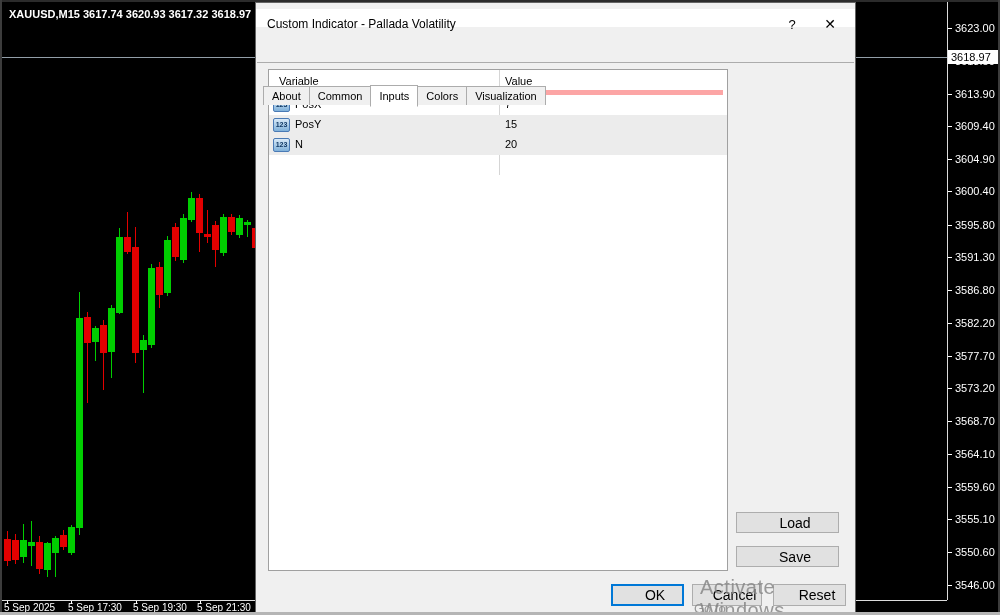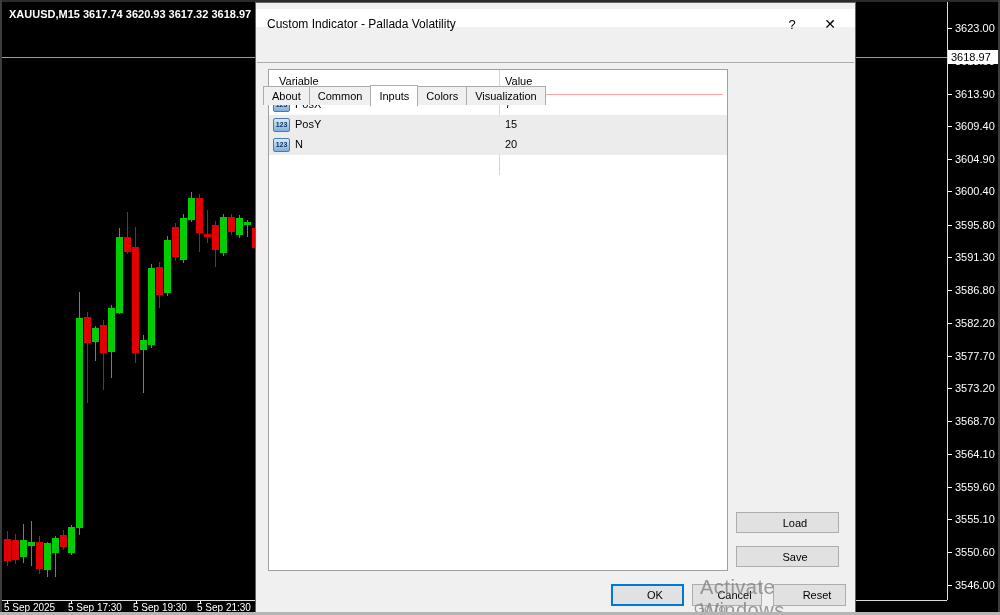--- a/index.html
+++ b/index.html
@@ -45,34 +45,34 @@
   .dbody { position:absolute; left:0; top:31px; right:0; bottom:0; background:#f0f0f0; }
 
   .tabline { position:absolute; left:1px; right:1px; top:28px; height:1px; background:#acacac; z-index:1; }
   .tabs { position:absolute; left:7px; top:8px; height:22px; z-index:2; white-space:nowrap;margin-top:41px; }
   .tab { display:inline-block; height:19px; margin-top:3px; padding:0 8px; line-height:19px; font-size:11px;
          color:#000; background:#f0f0f0; border:1px solid #acacac; border-bottom:none; margin-right:-1px;
          position:relative; }
   .tab.sel { height:22px; margin-top:0; line-height:21px; background:#fff; z-index:3; border-bottom:1px solid #fff; }
 
   .panel { position:absolute; left:12px; top:35px; width:460px; height:502px; background:#fff; border:1px solid #a0a0a0; }
-  .thead { position:absolute; left:0; top:0; right:4px; height:25px; border-bottom:1px solid #fca5a5; }
+  .thead { position:absolute; left:0; top:0; right:4px; height:25px; border-bottom:5px solid #fca5a5; }
   .th1 { position:absolute; left:10px; top:5px; font-size:11px; color:#000; }
   .th2 { position:absolute; left:236px; top:5px; font-size:11px; color:#000; }
   .vdiv { position:absolute; left:230px; top:0; width:1px; height:105px; background:#d5d5d5; }
   .rows { position:absolute; left:0; top:25px; right:0; }
   .trow { position:relative; height:20px; }
   .trow.alt { background:#ececec; }
   .num-icon { position:absolute; left:4px; top:3px; width:17px; height:14px; border:1px solid #4a7ab5; border-radius:2px;
               background:linear-gradient(#d9eaf8,#7fb0d9); color:#123a66; font-size:7px; font-weight:bold;
               text-align:center; line-height:12px; }
   .var-name { position:absolute; left:26px; top:3px; font-size:11px; color:#000; }
   .var-val  { position:absolute; left:236px; top:3px; font-size:11px; color:#000; }
 
-  .btn { position:absolute; background:#e1e1e1; border:1px solid #adadad; font-size:11px; color:#000;
+  .btn { position:absolute; background:#e1e1e1; border:1px solid #adadad; font-size:14px; color:#000;
          font-family:"Liberation Sans", sans-serif; text-align:center;padding-left:15px; }
   .btn-load  { left:480px; top:478px; width:103px; height:21px; }
   .btn-save  { left:480px; top:512px; width:103px; height:21px; }
   .btn-ok     { left:355px; top:550px; width:73px; height:22px; border:2px solid #0078d7; }
   .btn-cancel { left:436px; top:550px; width:70px; height:22px; }
   .btn-reset  { left:517px; top:550px; width:73px; height:22px; }
 
   
   .wm { position:absolute; z-index:99; pointer-events:none; color:rgba(135,135,135,0.85); }
   .wm1 { position:absolute; left:700px; top:576px; font-size:20px; letter-spacing:0.5px; }

